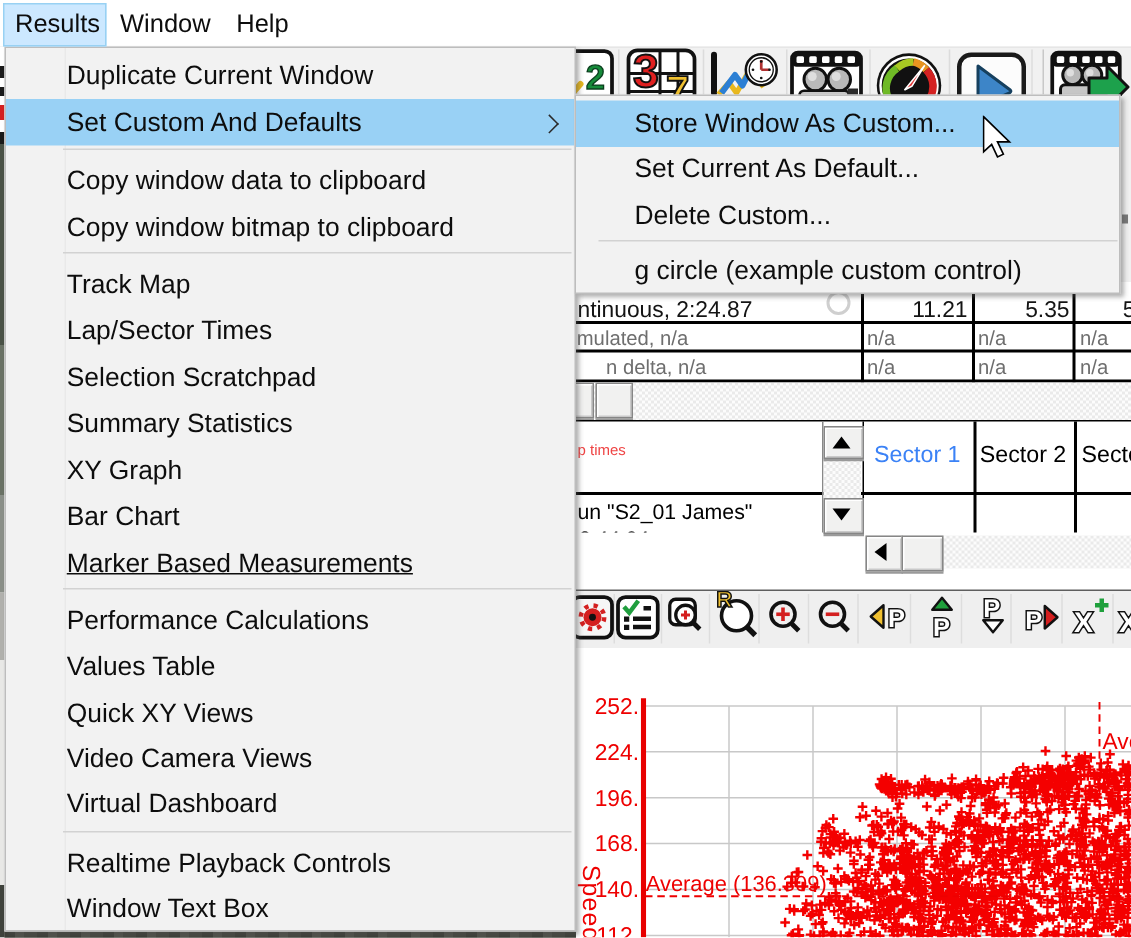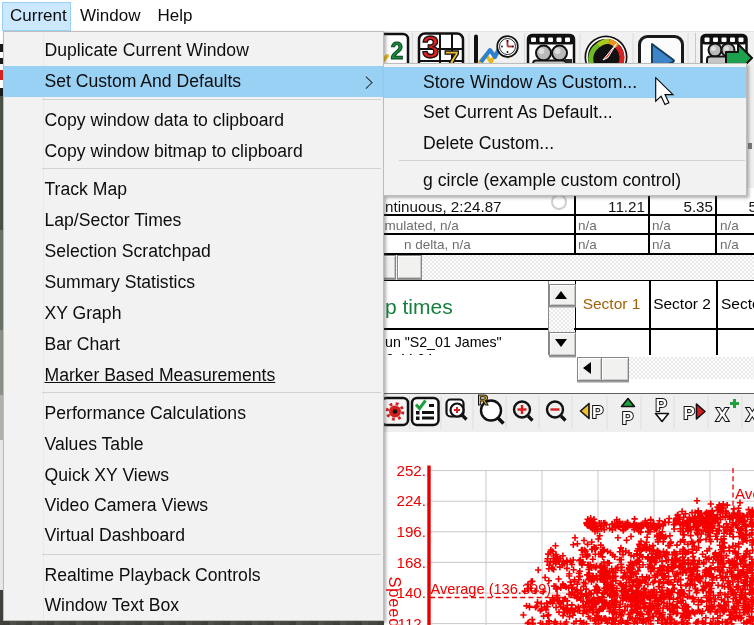--- a/index.html
+++ b/index.html
@@ -140,22 +140,22 @@
 <div class="bline" style="left:573.5px;top:188px;width:2px;height:66.5px;"></div>
 <div class="bline" style="left:647.5px;top:188px;width:2px;height:66.5px;"></div>
 <div class="bline" style="left:715px;top:188px;width:2px;height:66.5px;"></div>
 
 <div class="abs hatch" style="left:384px;top:254.5px;width:370px;height:25px;"></div>
 <div class="btn3d" style="left:379px;top:254.5px;width:15px;height:22px;"></div>
 <div class="btn3d" style="left:396.5px;top:254.5px;width:23px;height:22px;"></div>
 
 <div class="abs" style="left:384px;top:281px;width:370px;height:73.5px;background:#fff;"></div>
 <div class="bline" style="left:384px;top:279.5px;width:370px;height:1.5px;"></div>
-<div class="abs" style="left:385px;top:295px;font-size:21px;color:#15803d;white-space:nowrap;">p times</div>
-<div class="abs" style="left:574.5px;top:295px;font-size:15.5px;color:#a16207;width:74px;text-align:center;">Sector 1</div>
+<div class="abs" style="left:385px;top:295px;font-size:10px;color:#ef4444;white-space:nowrap;">p times</div>
+<div class="abs" style="left:574.5px;top:295px;font-size:15.5px;color:#3b82f6;width:74px;text-align:center;">Sector 1</div>
 <div class="abs" style="left:648.5px;top:295px;font-size:15.5px;color:#000;width:67px;text-align:center;">Sector 2</div>
 <div class="abs" style="left:721px;top:295px;font-size:15.5px;color:#000;white-space:nowrap;">Sector 3</div>
 <div class="bline" style="left:384px;top:327.5px;width:370px;height:2px;"></div>
 <div class="abs" style="left:385px;top:333.5px;font-size:14.2px;color:#000;white-space:nowrap;">un "S2_01 James"</div>
 <div class="abs" style="left:386px;top:350.5px;width:60px;height:4px;overflow:hidden;">
     <div style="font-size:14px;color:#000;white-space:nowrap;">2:44.04</div>
   </div>
 <div class="bline" style="left:548px;top:281px;width:1px;height:73.5px;background:#888;"></div>
 <div class="bline" style="left:574.5px;top:281px;width:1.5px;height:73.5px;"></div>
 <div class="bline" style="left:648.5px;top:281px;width:2px;height:73.5px;"></div>
@@ -316,21 +316,21 @@
 <div class="abs mtxt" style="left:44.5px;top:397.8px;height:31px;line-height:31px;">Performance Calculations</div>
 <div class="abs mtxt" style="left:44.5px;top:428.6px;height:31px;line-height:31px;">Values Table</div>
 <div class="abs mtxt" style="left:44.5px;top:459.5px;height:31px;line-height:31px;">Quick XY Views</div>
 <div class="abs mtxt" style="left:44.5px;top:490.3px;height:31px;line-height:31px;">Video Camera Views</div>
 <div class="abs mtxt" style="left:44.5px;top:519.8px;height:31px;line-height:31px;">Virtual Dashboard</div>
 <div class="sep" style="left:42px;top:554.3px;width:339px;"></div>
 <div class="abs mtxt" style="left:44.5px;top:559.5px;height:31px;line-height:31px;">Realtime Playback Controls</div>
 <div class="abs mtxt" style="left:44.5px;top:589.7px;height:31px;line-height:31px;">Window Text Box</div>
 
 <div class="abs" style="left:2px;top:2px;width:68.5px;height:28.5px;background:#cce8ff;border:1px solid #98d1f3;box-sizing:border-box;"></div>
-<div class="abs mbar" style="left:10px;top:0;height:31px;line-height:31px;">Current</div>
+<div class="abs mbar" style="left:10px;top:0;height:31px;line-height:31px;">Results</div>
 <div class="abs mbar" style="left:80px;top:0;height:31px;line-height:31px;">Window</div>
 <div class="abs mbar" style="left:157.5px;top:0;height:31px;line-height:31px;">Help</div>
 
 <div class="abs" style="left:383px;top:63px;width:363.5px;height:132.5px;background:#f2f2f2;border:1px solid #bdbdbd;box-sizing:border-box;box-shadow:2px 2px 3px rgba(80,80,80,0.45);"></div>
 <div class="abs" style="left:384px;top:66.5px;width:361.5px;height:31px;background:#99d1f5;"></div>
 <div class="abs mtxt" style="left:423px;top:66.9px;height:31px;line-height:31px;">Store Window As Custom...</div>
 <div class="abs mtxt" style="left:423px;top:97px;height:31px;line-height:31px;">Set Current As Default...</div>
 <div class="abs mtxt" style="left:423px;top:128px;height:31px;line-height:31px;">Delete Custom...</div>
 <div class="sep" style="left:399px;top:160.2px;width:346px;"></div>
 <div class="abs mtxt" style="left:423px;top:165px;height:31px;line-height:31px;">g circle (example custom control)</div>

